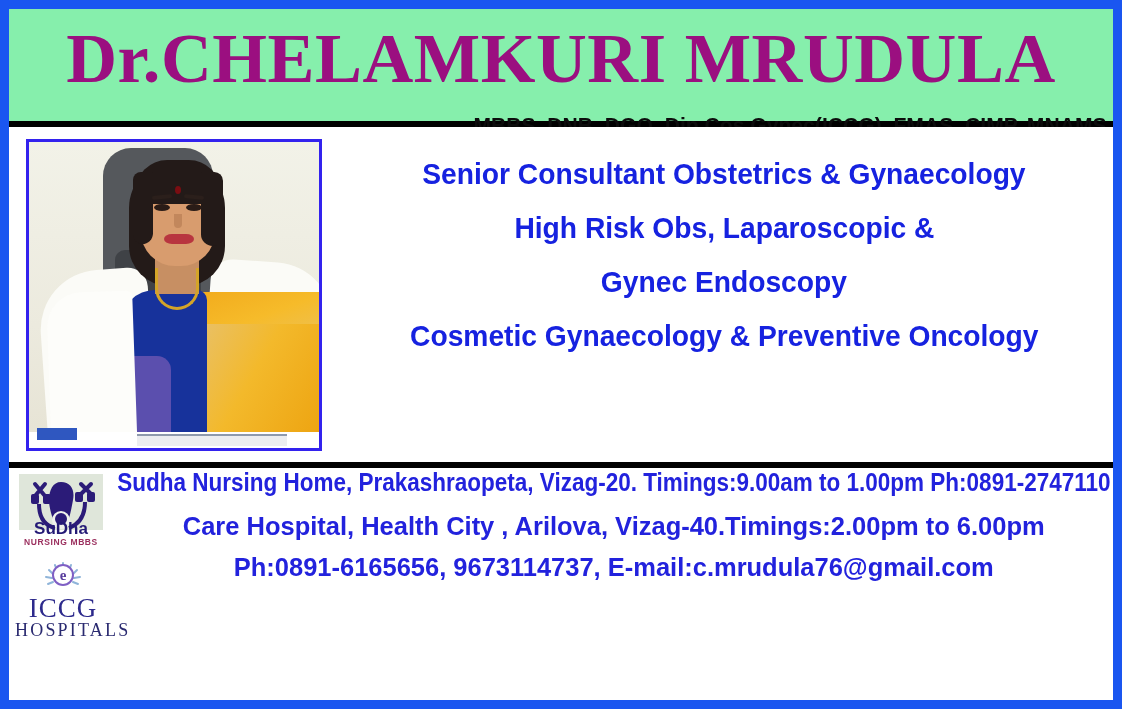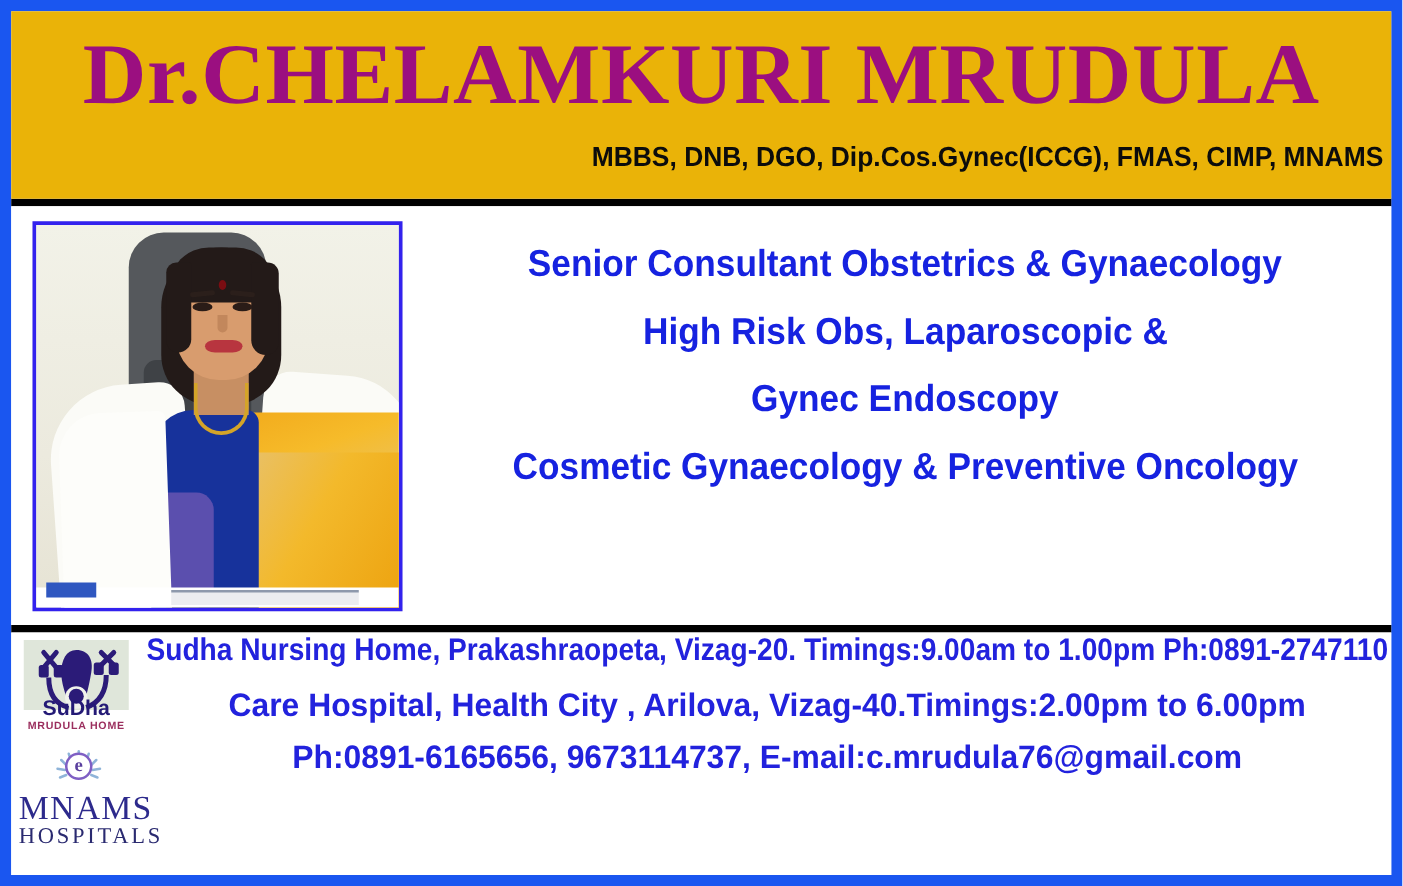--- a/index.html
+++ b/index.html
@@ -18,22 +18,22 @@
     height: 709px;
     background: #ffffff;
     border: 9px solid #1a56f0;
     border-top-width: 9px;
     border-bottom-width: 9px;
   }
 
   
   #header {
     position: relative;
-    height: 150px;
-    background: #eab308;
+    height: 112px;
+    background: #86efac;
     padding: 16px;
   }
 
   #doctor-name {
     position: absolute;
     left: 0;
     right: 0;
     top: 12px;
     text-align: center;
     color: #9b0f80;
@@ -275,41 +275,41 @@
           <path d="M62 10 L72 20 M72 10 L62 20" stroke="#2b1b78" stroke-width="4" fill="none" stroke-linecap="round"></path>
           <rect x="56" y="18" width="8" height="10" rx="2" fill="#2b1b78"></rect>
           <rect x="68" y="18" width="8" height="10" rx="2" fill="#2b1b78"></rect>
           <path d="M20 30 Q20 50 36 54" stroke="#2b1b78" stroke-width="4" fill="none"></path>
           <path d="M66 28 Q66 48 50 54" stroke="#2b1b78" stroke-width="4" fill="none"></path>
           <path d="M42 8 C52 8 56 16 54 26 C52 38 50 44 48 52 L36 52 C33 42 30 34 30 26 C30 16 34 8 42 8 Z" fill="#2b1b78"></path>
           <circle cx="42" cy="46" r="9" fill="#f0f2ec"></circle>
           <circle cx="42" cy="45" r="6" fill="#2b1b78"></circle>
         </svg>
         <div style="position:absolute;left:0;right:0;top:46px;text-align:center;font-family:'Liberation Sans',sans-serif;font-weight:bold;font-size:17px;color:#241a76;line-height:18px;">SuDha</div>
-        <div style="position:absolute;left:0;right:0;top:63px;text-align:center;font-family:'Liberation Sans',sans-serif;font-weight:bold;font-size:8.5px;letter-spacing:0.6px;color:#9b2f5e;line-height:10px;">MRUDULA HOME</div>
+        <div style="position:absolute;left:0;right:0;top:63px;text-align:center;font-family:'Liberation Sans',sans-serif;font-weight:bold;font-size:8.5px;letter-spacing:0.6px;color:#9b2f5e;line-height:10px;">NURSING MBBS</div>
       </div>
 
       <div id="care-logo">
         <div id="care-e-wrap">
           <svg viewBox="0 0 60 32" width="60" height="32" style="position:absolute;left:50%;top:0;transform:translateX(-50%);">
             <g stroke="#8fb4d9" stroke-width="2" stroke-linecap="round">
               <line x1="30" y1="1" x2="30" y2="7"></line>
               <line x1="22" y1="3" x2="24" y2="9"></line>
               <line x1="38" y1="3" x2="36" y2="9"></line>
               <line x1="16" y1="8" x2="20" y2="12"></line>
               <line x1="44" y1="8" x2="40" y2="12"></line>
               <line x1="13" y1="15" x2="19" y2="16"></line>
               <line x1="47" y1="15" x2="41" y2="16"></line>
               <line x1="15" y1="22" x2="20" y2="20"></line>
               <line x1="45" y1="22" x2="40" y2="20"></line>
             </g>
           </svg>
           <div id="care-e">e</div>
         </div>
-        <div id="care-word">MNAMS</div>
+        <div id="care-word">ICCG</div>
         <div id="care-sub">HOSPITALS</div>
       </div>
 
     </div>
 
     <div id="contact">
       <div class="contact-line" id="contact-line-1">Sudha Nursing Home, Prakashraopeta, Vizag-20. Timings:9.00am to 1.00pm Ph:0891-2747110</div>
       <div class="contact-line" id="contact-line-2">Care Hospital, Health City , Arilova, Vizag-40.Timings:2.00pm to 6.00pm</div>
       <div class="contact-line" id="contact-line-3">Ph:0891-6165656, 9673114737, E-mail:c.mrudula76@gmail.com</div>
     </div>

